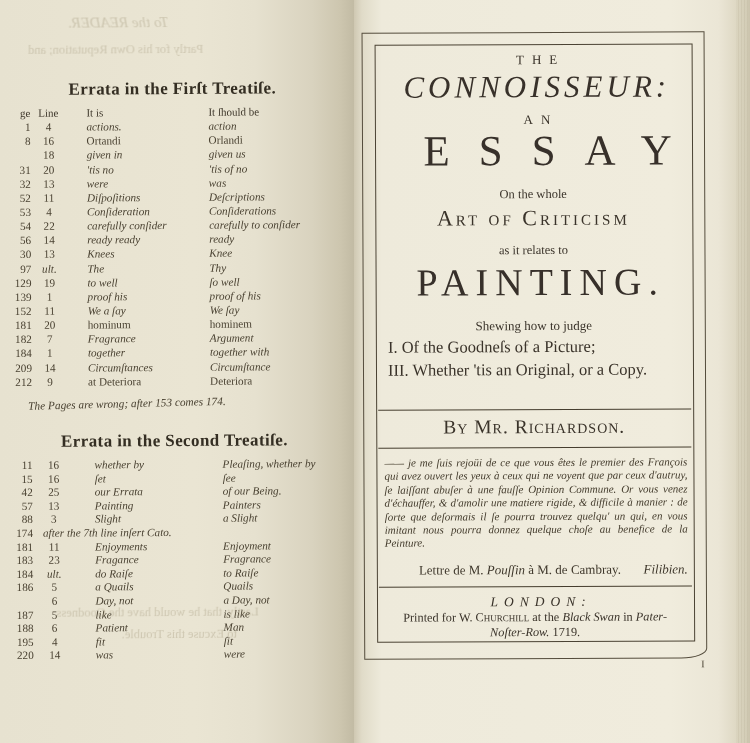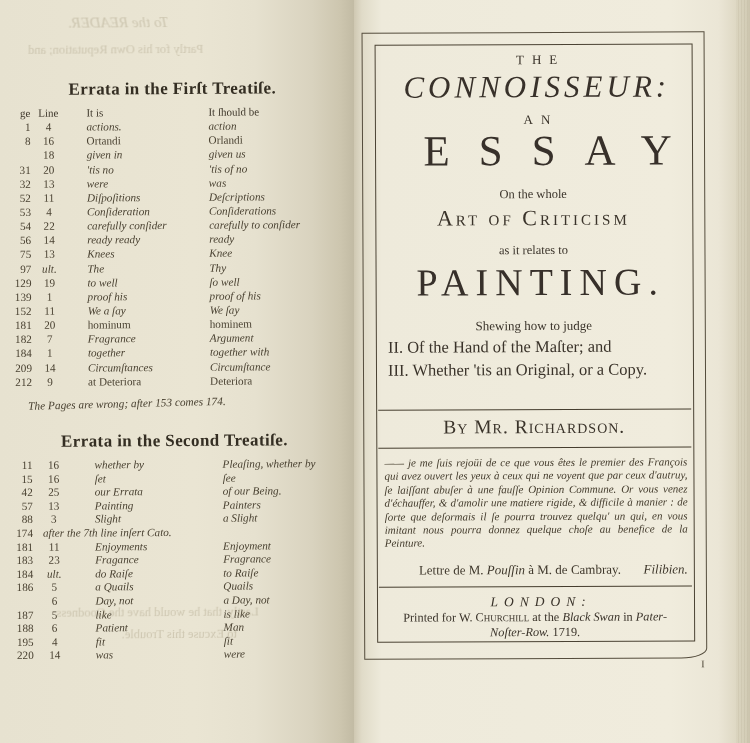--- a/index.html
+++ b/index.html
@@ -91,21 +91,21 @@
           <div class="c-is it">Conſideration</div>
           <div class="c-be it">Conſiderations</div>
           <div class="c-page">54</div>
           <div class="c-line">22</div>
           <div class="c-is it">carefully conſider</div>
           <div class="c-be it">carefully to conſider</div>
           <div class="c-page">56</div>
           <div class="c-line">14</div>
           <div class="c-is it">ready ready</div>
           <div class="c-be it">ready</div>
-          <div class="c-page">75</div>
+          <div class="c-page">30</div>
           <div class="c-line">13</div>
           <div class="c-is it">Knees</div>
           <div class="c-be it">Knee</div>
           <div class="c-page">97</div>
           <div class="c-line it">ult.</div>
           <div class="c-is it">The</div>
           <div class="c-be it">Thy</div>
           <div class="c-page">129</div>
           <div class="c-line">19</div>
           <div class="c-is it">to well</div>
@@ -229,21 +229,21 @@
 
       <div class="tp sc" style="top:205px;font-size:22px;letter-spacing:3px;">Art of Criticism</div>
 
       <div class="tp" style="top:243px;font-size:12.5px;">as it relates to</div>
 
       <div class="tp" style="top:260px;font-size:38px;letter-spacing:7px;padding-left:7px;color:#37302a;">PAINTING.</div>
 
       <div class="tp" style="top:318px;font-size:13px;">Shewing how to judge</div>
 
       <div class="judge">
-          <div>II. Of the Hand of the Maſter; and</div>
+          <div>I. Of the Goodneſs of a Picture;</div>
           <div>III. Whether 'tis an Original, or a Copy.</div>
         </div>
 
       <div class="rule" style="top:409px;"></div>
 
       <div class="tp sc" style="top:416px;font-size:19.5px;letter-spacing:1px;">By Mr. Richardson.</div>
 
       <div class="rule" style="top:447px;"></div>
 
       <div class="quote">—— je me ſuis rejoüi de ce que vous êtes le premier des François qui avez ouvert les yeux à ceux qui ne voyent que par ceux d'autruy, ſe laiſſant abuſer à une fauſſe Opinion Commune. Or vous venez d'échauffer, &amp; d'amolir une matiere rigide, &amp; difficile à manier : de ſorte que deſormais il ſe pourra trouvez quelqu' un qui, en vous imitant nous pourra donnez quelque choſe au benefice de la Peinture.</div>

